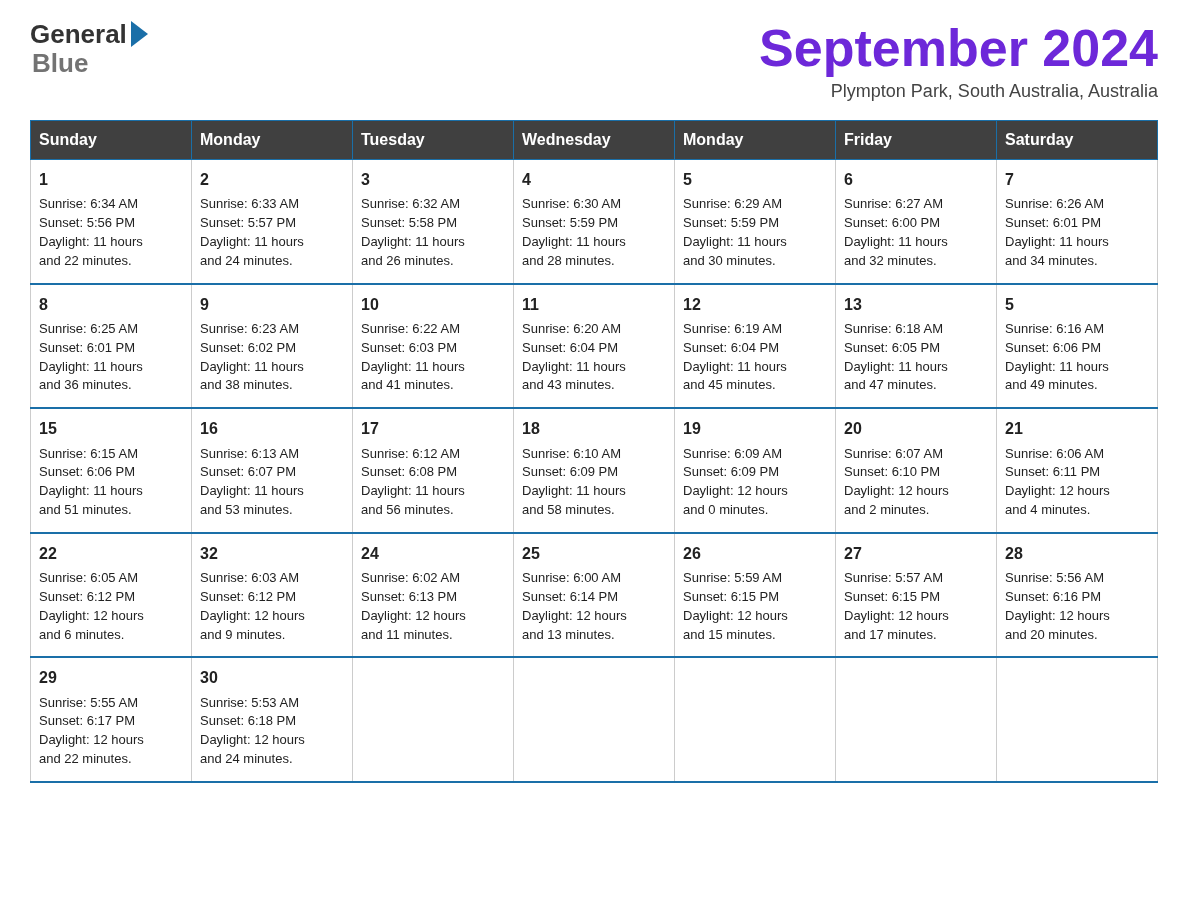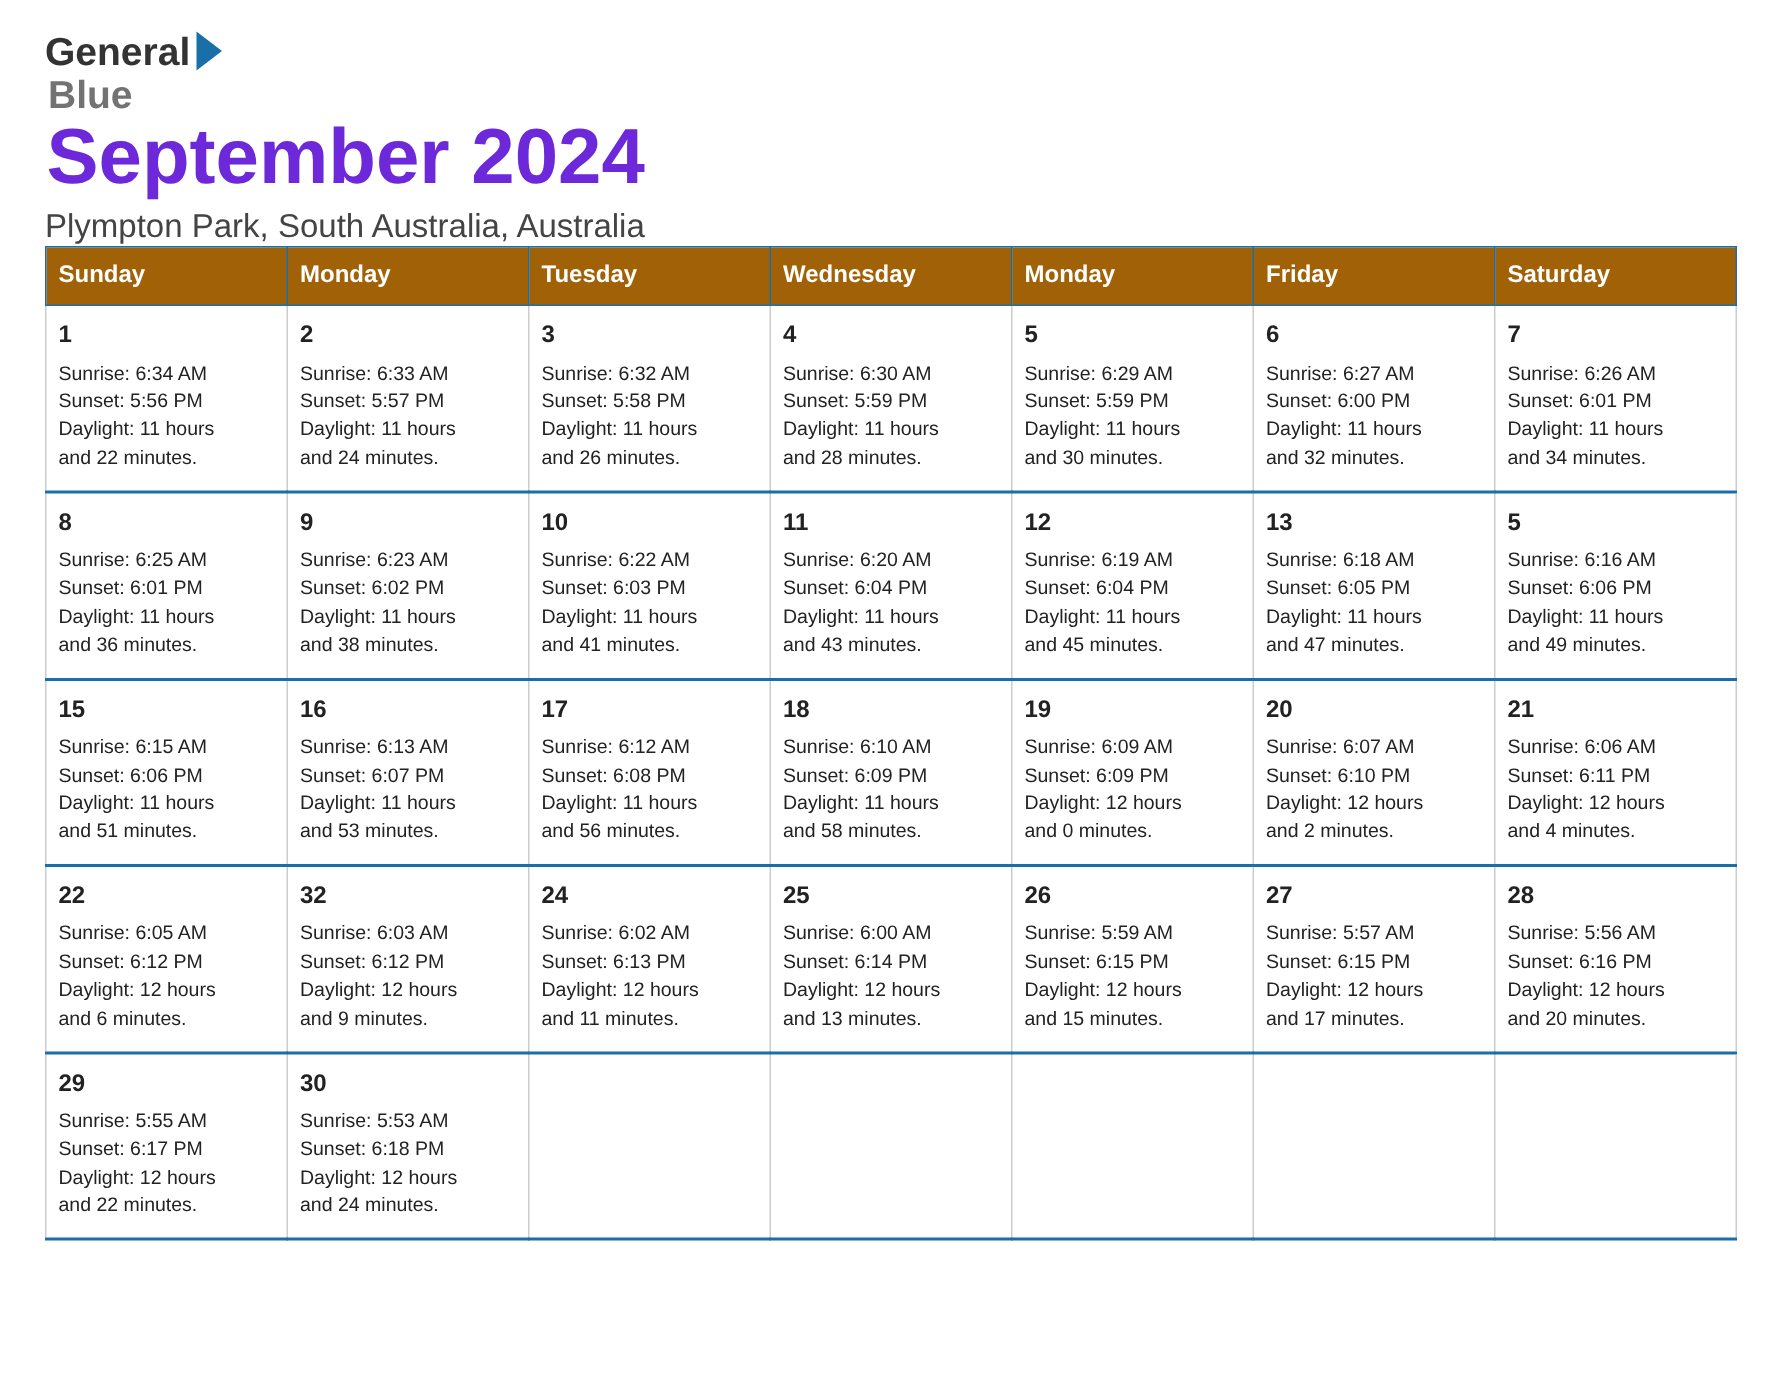--- a/index.html
+++ b/index.html
@@ -5,22 +5,23 @@
     * { margin: 0; padding: 0; box-sizing: border-box; }
     body {
       font-family: Arial, sans-serif;
       background: #fff;
       width: 1188px;
       min-height: 918px;
       padding: 20px 30px;
     }
     .header {
       display: flex;
+      justify-content: space-between;
       align-items: flex-start;
-      flex-direction: column;
+      margin-bottom: 18px;
     }
     .logo-wrapper {
       line-height: 1.1;
     }
     .logo-line1 {
       font-size: 26px;
       font-weight: bold;
       color: #333;
       display: flex;
       align-items: center;
@@ -34,31 +35,31 @@
     .title-block {
       text-align: right;
     }
     .month-title {
       font-size: 52px;
       font-weight: bold;
       color: #6d28d9;
       line-height: 1.1;
     }
     .location-title {
-      font-size: 22px;
+      font-size: 18px;
       color: #444;
       margin-top: 4px;
     }
     table {
       width: 100%;
       border-collapse: collapse;
       table-layout: fixed;
     }
     thead tr th {
-      background-color: #a16207;
+      background-color: #404040;
       color: #fff;
       font-size: 16px;
       font-weight: bold;
       padding: 10px 8px;
       text-align: left;
       border: 1px solid #1a6fa8;
     }
     tbody tr {
       border-bottom: 2px solid #1a6fa8;
     }

